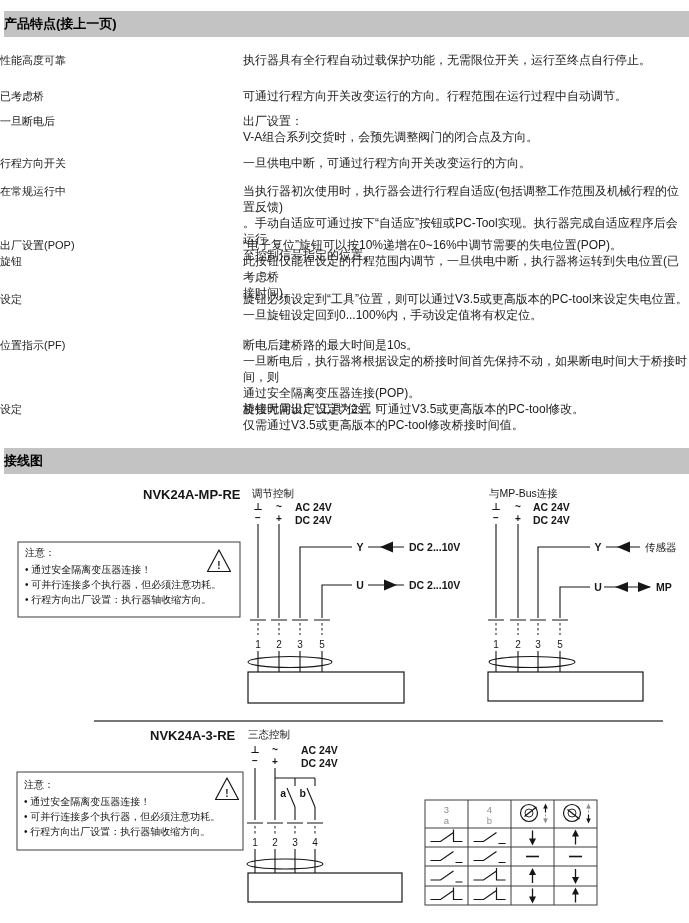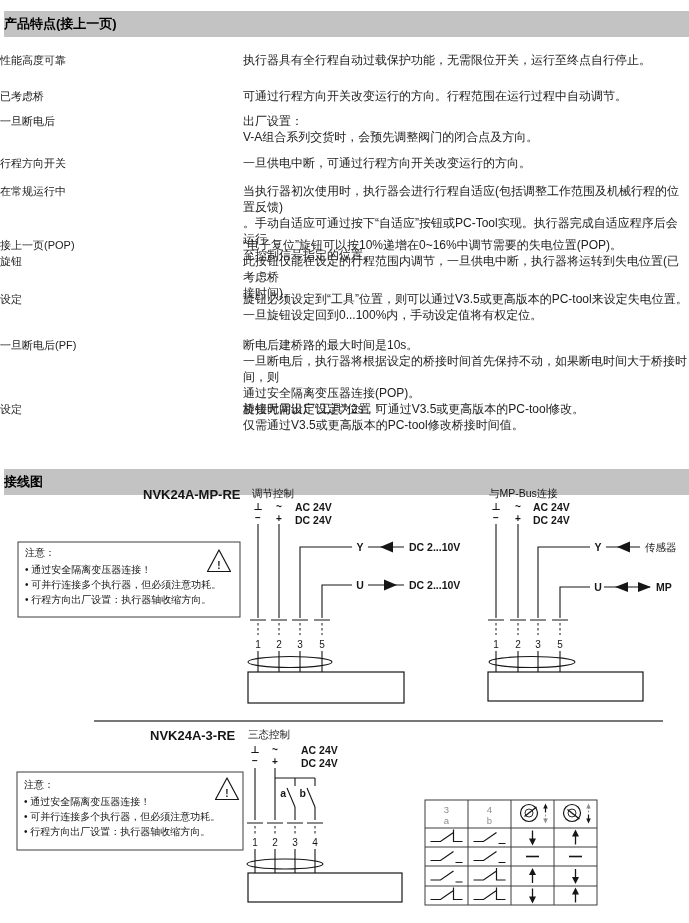--- a/index.html
+++ b/index.html
@@ -51,45 +51,45 @@
   <div class="flabel">行程方向开关</div>
   <div class="ftext">一旦供电中断，可通过行程方向开关改变运行的方向。</div>
 </div>
 <div class="frow" style="top:183px">
   <div class="flabel">在常规运行中</div>
   <div class="ftext">当执行器初次使用时，执行器会进行行程自适应(包括调整工作范围及机械行程的位置反馈)
 。手动自适应可通过按下“自适应”按钮或PC-Tool实现。执行器完成自适应程序后会运行
 至控制信号指定的位置。</div>
 </div>
 <div class="frow" style="top:237px">
-  <div class="flabel">接上一页(POP)
+  <div class="flabel">出厂设置(POP)
 旋钮</div>
   <div class="ftext">“电子复位”旋钮可以按10%递增在0~16%中调节需要的失电位置(POP)。
 此按钮仅能在设定的行程范围内调节，一旦供电中断，执行器将运转到失电位置(已考虑桥
 接时间)。</div>
 </div>
 <div class="frow" style="top:291px">
   <div class="flabel">设定</div>
   <div class="ftext">旋钮必须设定到“工具”位置，则可以通过V3.5或更高版本的PC-tool来设定失电位置。
 一旦旋钮设定回到0...100%内，手动设定值将有权定位。</div>
 </div>
 <div class="frow" style="top:337px">
-  <div class="flabel">一旦断电后(PF)</div>
+  <div class="flabel">位置指示(PF)</div>
   <div class="ftext">断电后建桥路的最大时间是10s。
 一旦断电后，执行器将根据设定的桥接时间首先保持不动，如果断电时间大于桥接时间，则
 通过安全隔离变压器连接(POP)。
 桥接时间出厂设定为2s，可通过V3.5或更高版本的PC-tool修改。</div>
 </div>
 <div class="frow" style="top:401px">
   <div class="flabel">设定</div>
   <div class="ftext">旋钮无需设定“工具”位置！
 仅需通过V3.5或更高版本的PC-tool修改桥接时间值。</div>
 </div>
 
-<div class="bar" style="top:469px">
+<div class="bar" style="top:448px">
   <span>接线图</span>
 </div>
 
 <svg style="top:484px" width="689" height="228" viewBox="0 484 689 228">
 
   <text x="143" y="499" class="tm">NVK24A-MP-RE</text>
 
   <g>
     <text x="252" y="497" class="t">调节控制</text>
     <text x="258" y="510" class="sym" text-anchor="middle">⊥</text>

